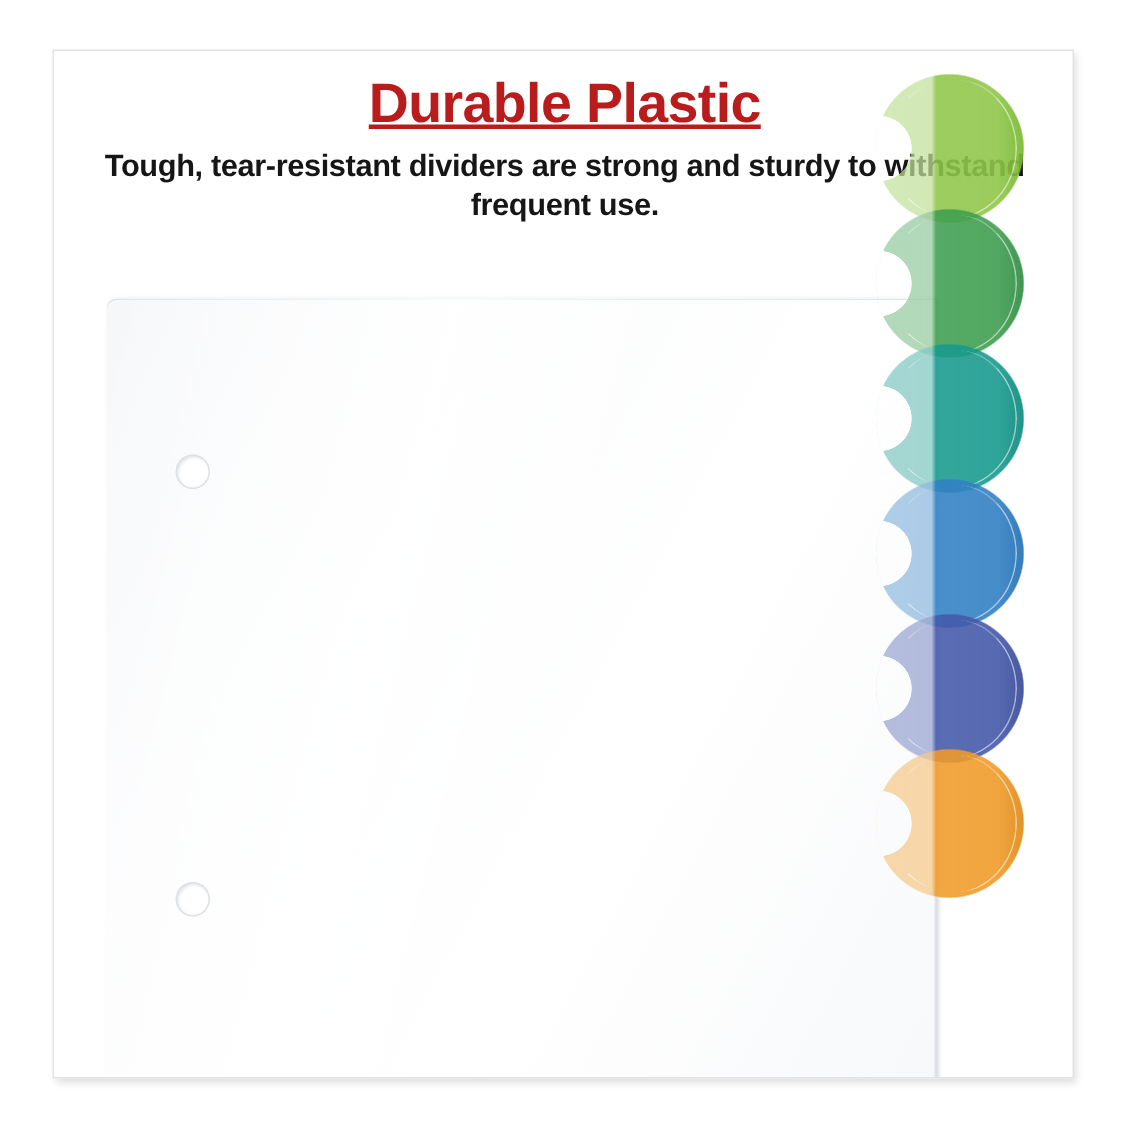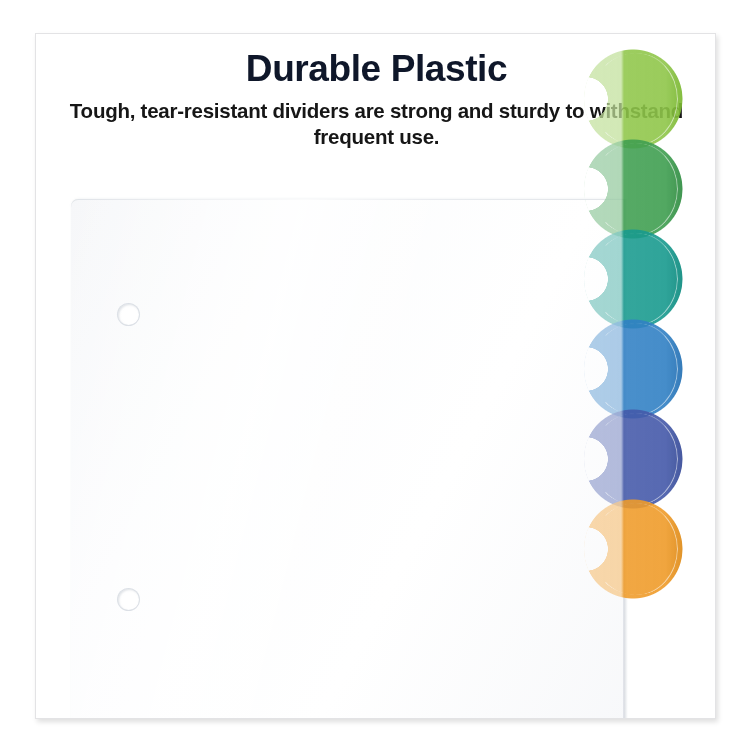--- a/index.html
+++ b/index.html
@@ -136,21 +136,21 @@
   #tab-4 { top:283px; }
   #tab-5 { top:373px; }
   #tab-6 { top:463px; }
 </style>
 </head>
 <body>
 
 <div id="product-card">
 
   <div id="headline-block">
-    <div id="headline-title" style="color: #0f172a;">Durable Plastic</div>
+    <div id="headline-title" style="color: #b91c1c; text-decoration: underline;">Durable Plastic</div>
     <div id="headline-subtitle" style="color: rgb(22, 22, 22);">Tough, tear-resistant dividers are strong and sturdy to withstand frequent use.</div>
   </div>
 
   <div id="divider-sheet">
     <div id="sheet-sheen"></div>
     <div class="hole-punch" id="hole-punch-top"></div>
     <div class="hole-punch" id="hole-punch-bottom"></div>
   </div>
   <div id="sheet-edge-shadow"></div>
 

